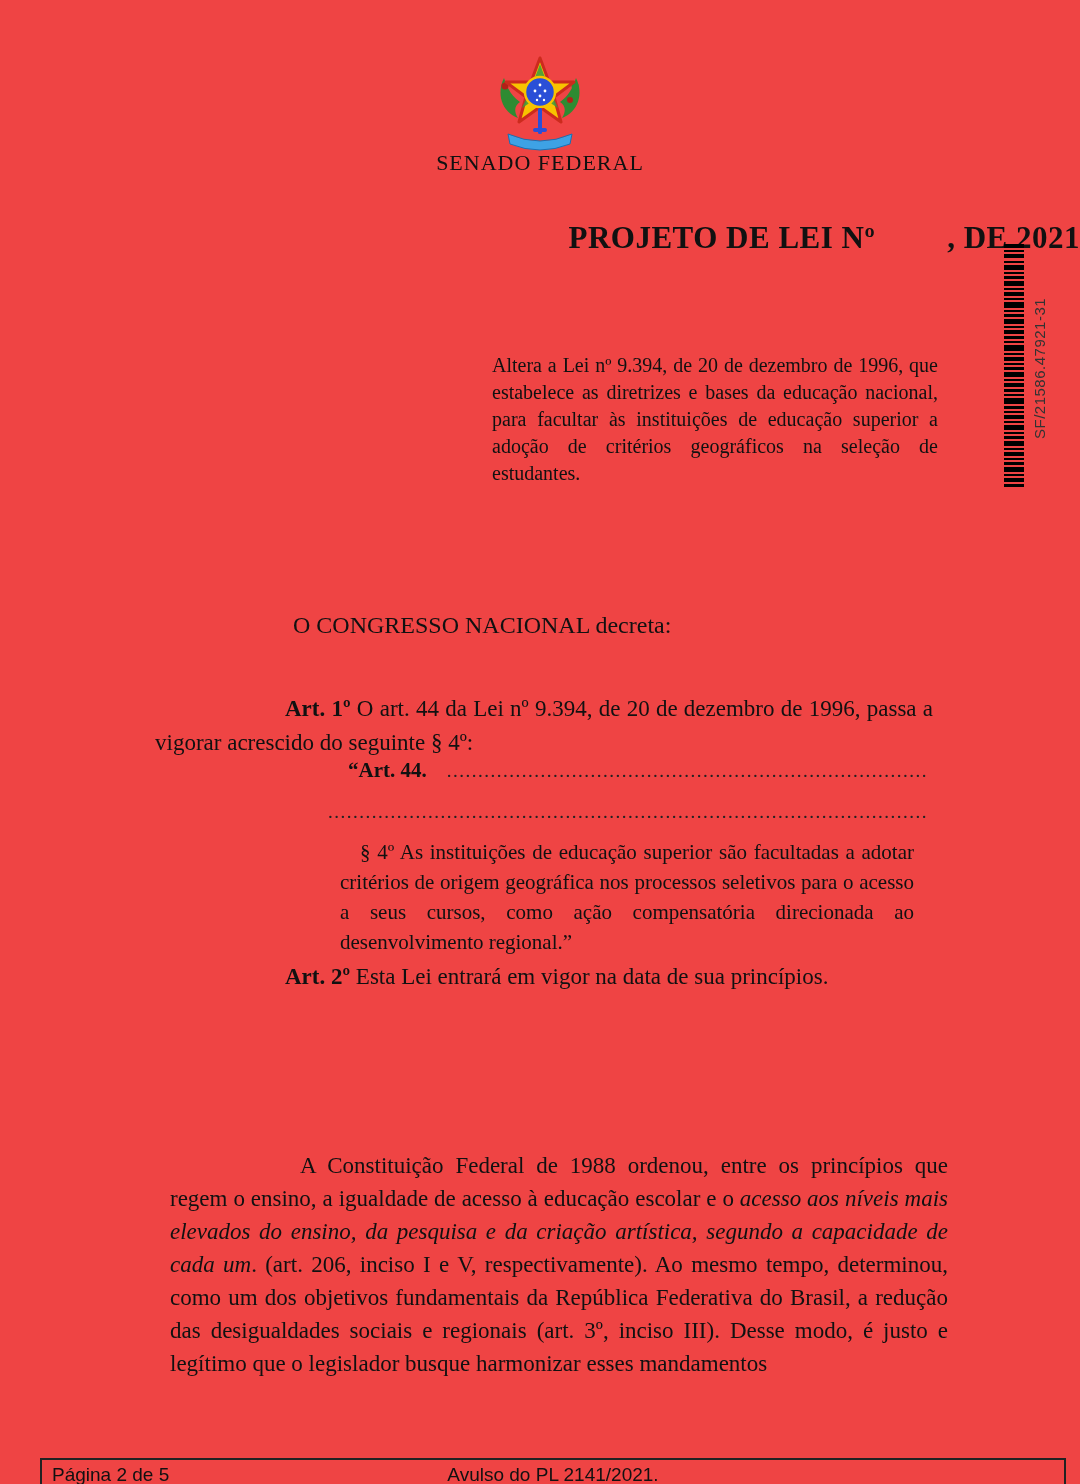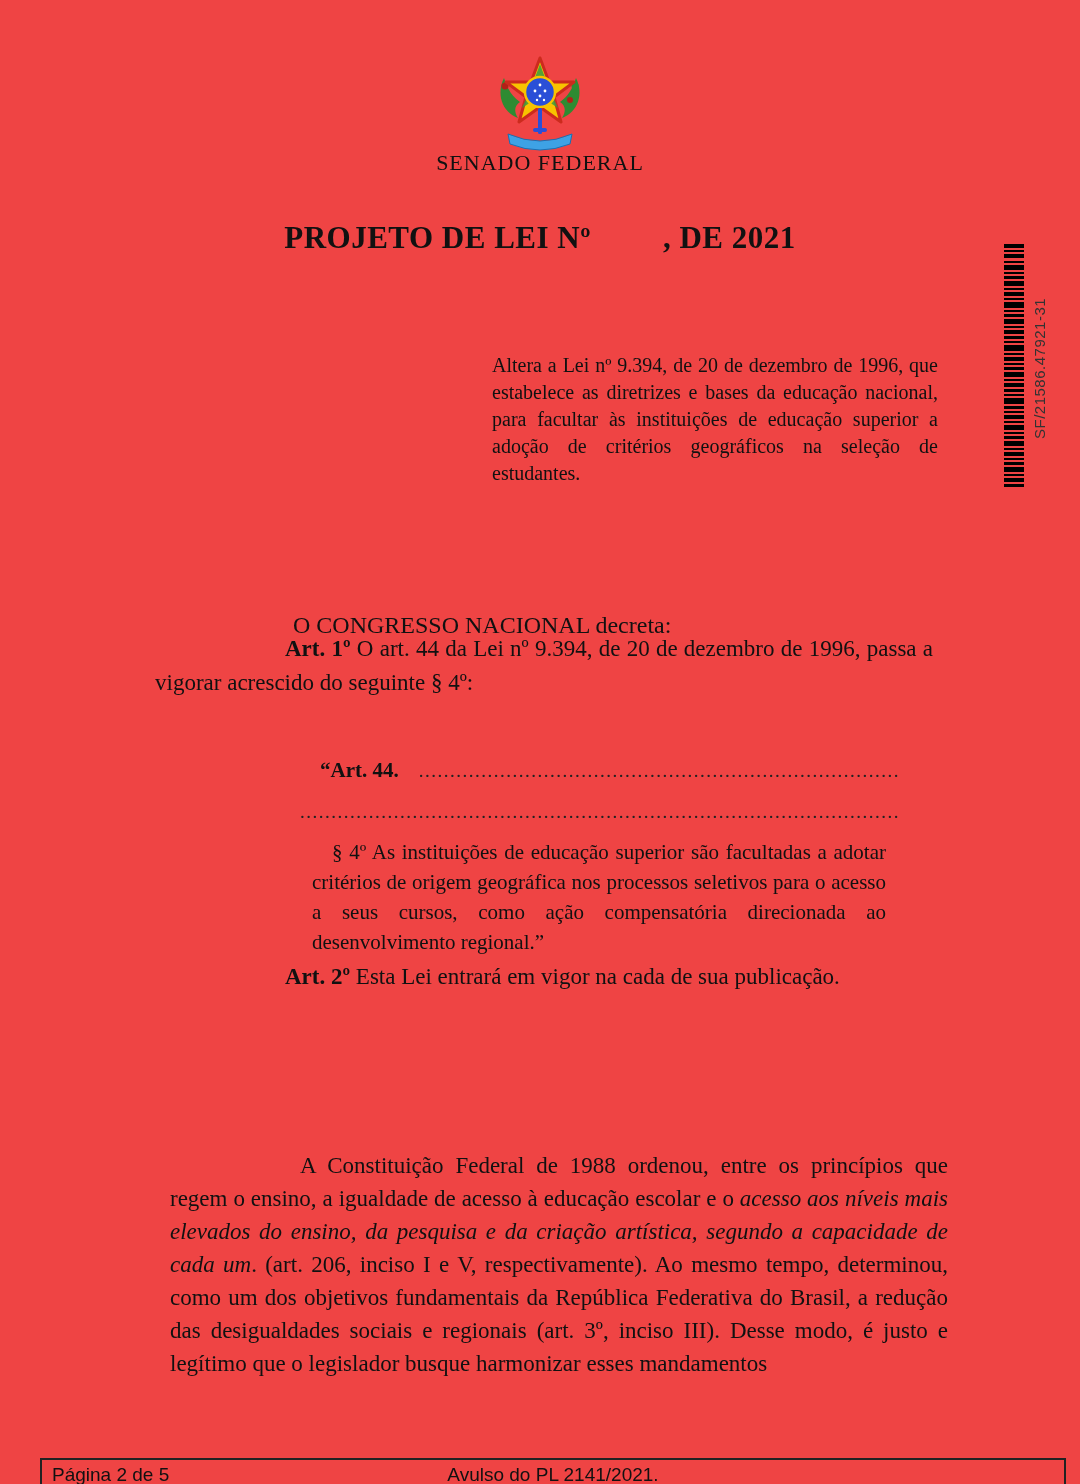--- a/index.html
+++ b/index.html
@@ -14,21 +14,21 @@
   .org-name {
     position:absolute; top:150px; left:0; width:1080px;
     text-align:center; font-size:22px; letter-spacing:1px;
   }
   .office-name {
     position:absolute; top:177px; left:0; width:1080px;
     text-align:center; font-size:22px; letter-spacing:1px; word-spacing:4px;
   }
   .doc-title {
     position:absolute; top:220px; left:0; width:1080px; margin:0;
-    text-align:center; font-size:31px; font-weight:bold; letter-spacing:0.5px;
+    text-align:right; font-size:31px; font-weight:bold; letter-spacing:0.5px;
   }
   .doc-title .num-gap { display:inline-block; width:72px; }
   
   .barcode-block { position:absolute; top:244px; left:1004px; width:56px; height:248px; }
   .barcode-svg { position:absolute; top:0; left:0; }
   .barcode-label {
     position:absolute; top:0; left:24px; height:248px; width:22px;
     display:flex; align-items:center; justify-content:center;
     writing-mode:vertical-rl; transform:rotate(180deg);
     font-family:"Liberation Sans","DejaVu Sans",sans-serif;
@@ -41,23 +41,23 @@
   }
   
   .decree-line {
     position:absolute; top:604px; left:155px; width:778px; margin:8px;
     font-size:24px; text-indent:130px;
   }
   .article {
     position:absolute; left:155px; width:778px; margin:0;
     font-size:23px; line-height:34px; text-align:justify; text-indent:130px;
   }
-  .article-1 { top:632px; }
+  .article-1 { top:692px; }
   .article-2 { top:960px; text-align:left; }
-  .quote-block { position:absolute; top:756px; left:300px; width:598px; }
+  .quote-block { position:absolute; top:756px; left:328px; width:598px; }
   .quote-line1 {
     display:flex; align-items:baseline; margin:0 0 14px 0;
     font-size:21px; line-height:28px; text-indent:20px;
   }
   .quote-line1 b { white-space:nowrap; }
   .leader { flex:1; overflow:hidden; white-space:nowrap; font-size:19px; color:#222; }
   .leader::after {
     content:"......................................................................................................................................................................";
     letter-spacing:1.5px;
   }
@@ -190,21 +190,21 @@
     <p class="quote-line1">
         <b>“Art. 44.</b>
         <span class="leader"></span>
       </p>
     <p class="quote-dots">
         <span class="leader"></span>
       </p>
     <p class="quote-par">§ 4º As instituições de educação superior são facultadas a adotar critérios de origem geográfica nos processos seletivos para o acesso a seus cursos, como ação compensatória direcionada ao desenvolvimento regional.”</p>
   </div>
 
-  <p class="article article-2"><b>Art. 2º</b><span> Esta Lei entrará em vigor na cada de sua publicação.</span></p>
+  <p class="article article-2"><b>Art. 2º</b><span> Esta Lei entrará em vigor na data de sua princípios.</span></p>
 
 
   <p class="just-par"><span>A Constituição Federal de 1988 ordenou, entre os princípios que regem o ensino, a igualdade de acesso à educação escolar e o </span><i>acesso aos níveis mais elevados do ensino, da pesquisa e da criação artística, segundo a capacidade de cada um</i><span>. (art. 206, inciso I e V, respectivamente). Ao mesmo tempo, determinou, como um dos objetivos fundamentais da República Federativa do Brasil, a redução das desigualdades sociais e regionais (art. 3º, inciso III). Desse modo, é justo e legítimo que o legislador busque harmonizar esses mandamentos</span></p>
 
   <div class="footer-bar">
     <span class="footer-page">Página 2 de 5</span>
     <span class="footer-avulso">Avulso do PL 2141/2021.</span>
   </div>
 
 </div>

